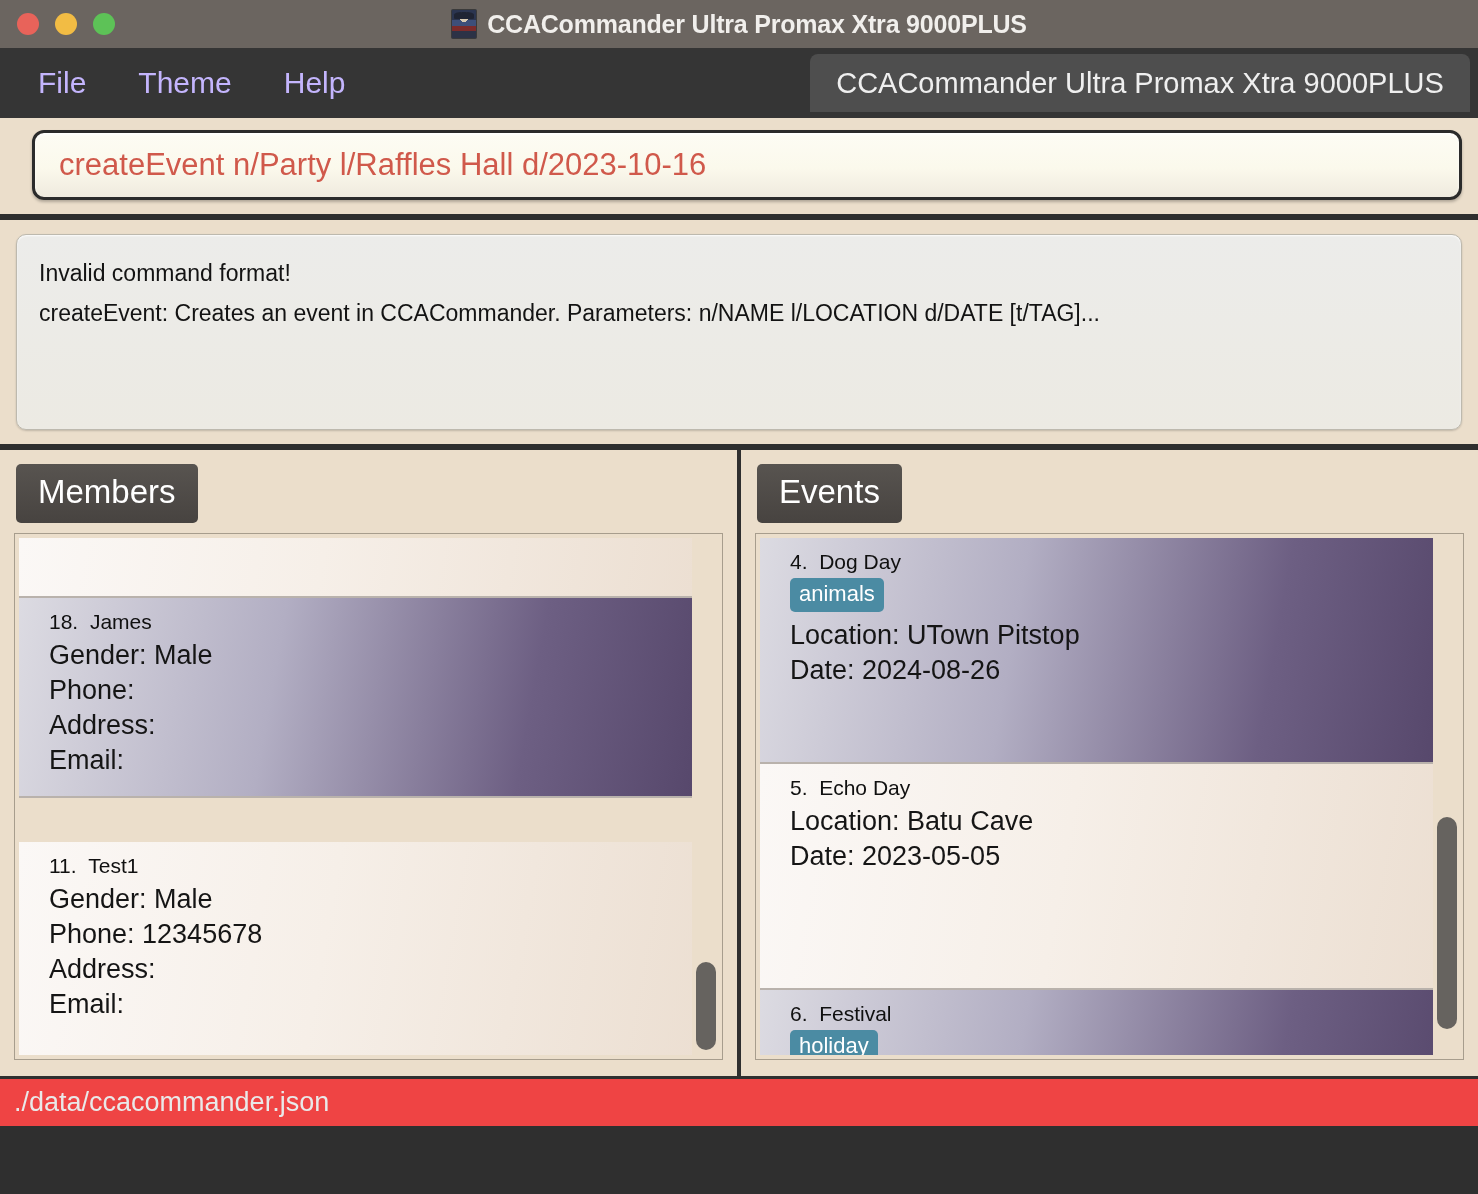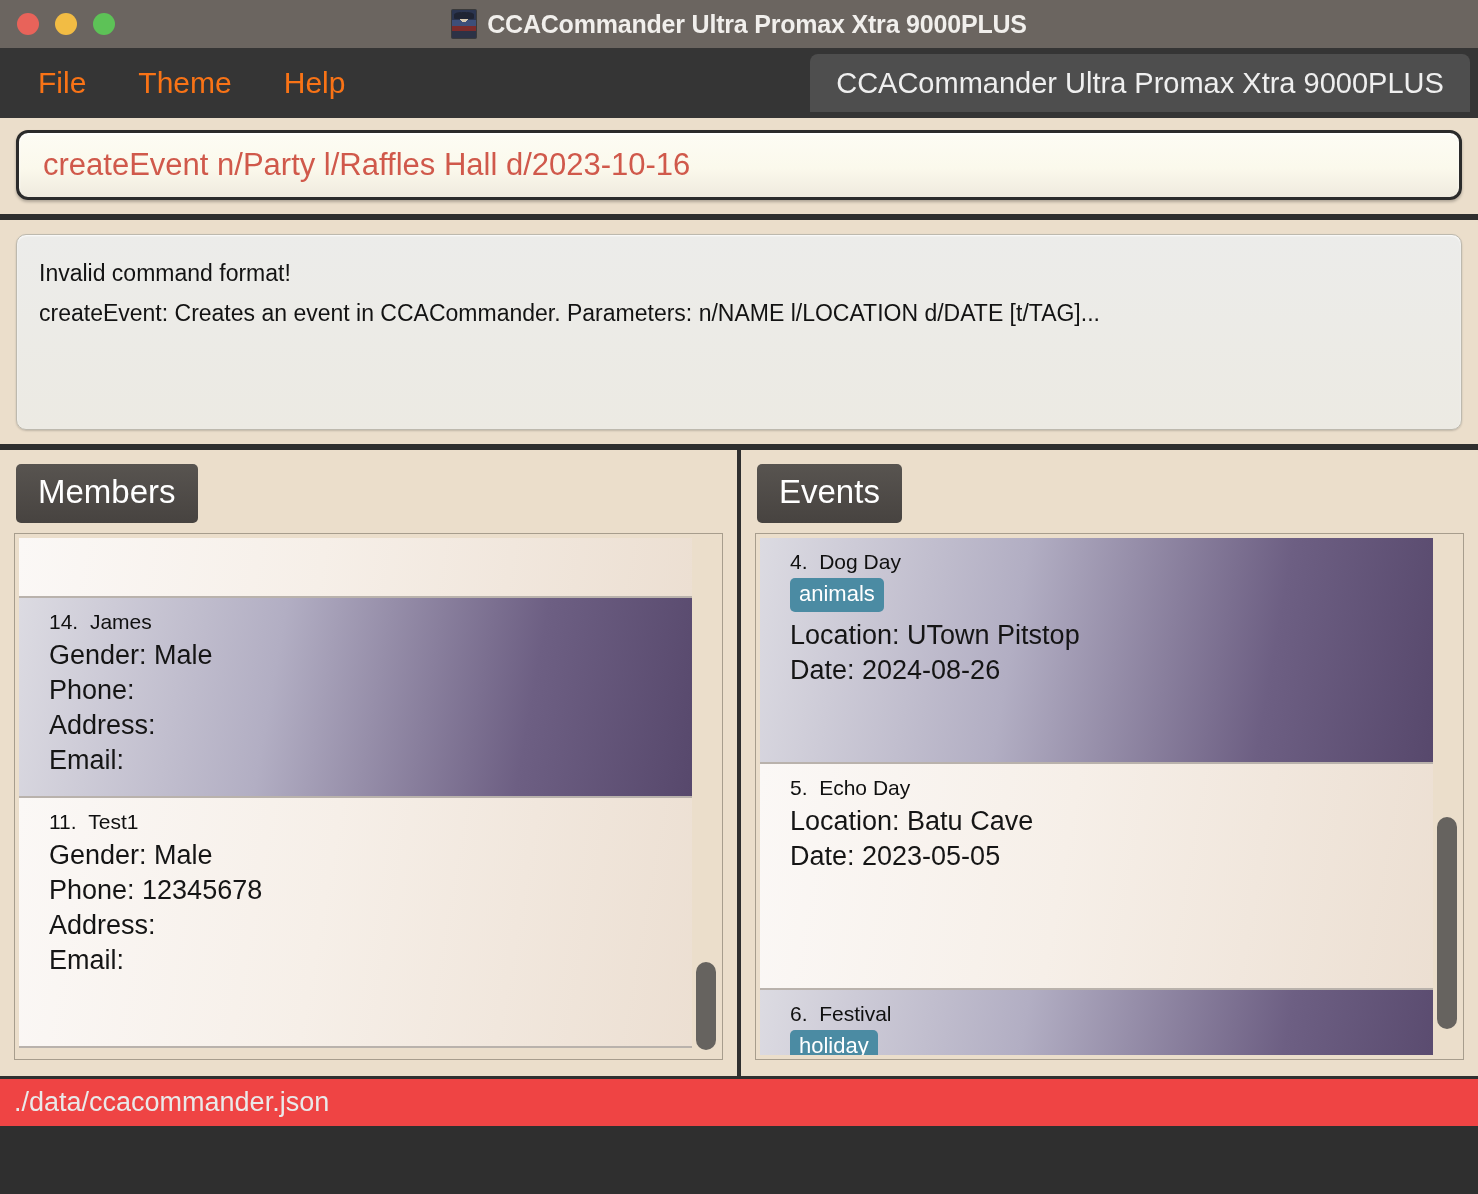--- a/index.html
+++ b/index.html
@@ -53,38 +53,38 @@
 
   
   .menubar {
     height: 70px;
     background: #353535;
     display: flex; align-items: center;
     flex: 0 0 70px;
     position: relative;
   }
   .menu-item {
-    color: #f97316; font-size: 30px;
+    color: #c4b5fd; font-size: 30px;
     padding: 6px 20px; margin-left: 12px;
     cursor: default;
   }
   .menu-item:first-child { margin-left: 18px; }
   .app-name-pill {
     position: absolute; right: 8px; top: 6px;
     height: 58px; width: 660px;
     background: #4e4e4e;
     border-radius: 8px 8px 0 0;
     display: flex; align-items: center; justify-content: center;
     color: #efefef; font-size: 29px;
   }
 
   
   .cmd-zone {
     background: #ebdecb;
-    padding: 12px 16px 14px 16px;
+    padding: 12px 16px 14px 32px;
     border-bottom: 6px solid #2f2f2f;
     flex: 0 0 auto;
   }
   .cmd-box {
     height: 70px;
     background: linear-gradient(#fdfcf4, #fbf9ec 55%, #efeade);
     border: 3px solid #2b2b2b;
     border-radius: 12px;
     display: flex; align-items: center;
     padding: 0 24px;
@@ -226,29 +226,29 @@
       <div class="panel-head">
         <span class="panel-title">Members</span>
       </div>
       <div class="list-wrap">
         <div class="list-inner">
 
           <div class="card light-card" style="height:60px;padding:0;"></div>
 
           <div class="card dark-card">
             <div class="card-title">
-              <span>14.</span>&nbsp;&nbsp;<span>James</span>
+              <span>18.</span>&nbsp;&nbsp;<span>James</span>
             </div>
             <div class="card-line">Gender: Male</div>
             <div class="card-line">Phone:</div>
             <div class="card-line">Address:</div>
             <div class="card-line">Email:</div>
           </div>
 
-          <div class="card light-card" style="min-height:250px;">
+          <div class="card light-card" style="min-height:250px;margin-top:44px;">
             <div class="card-title">
               <span>11.</span>&nbsp;&nbsp;<span>Test1</span>
             </div>
             <div class="card-line">Gender: Male</div>
             <div class="card-line">Phone: 12345678</div>
             <div class="card-line">Address:</div>
             <div class="card-line">Email:</div>
           </div>
 
         </div>

